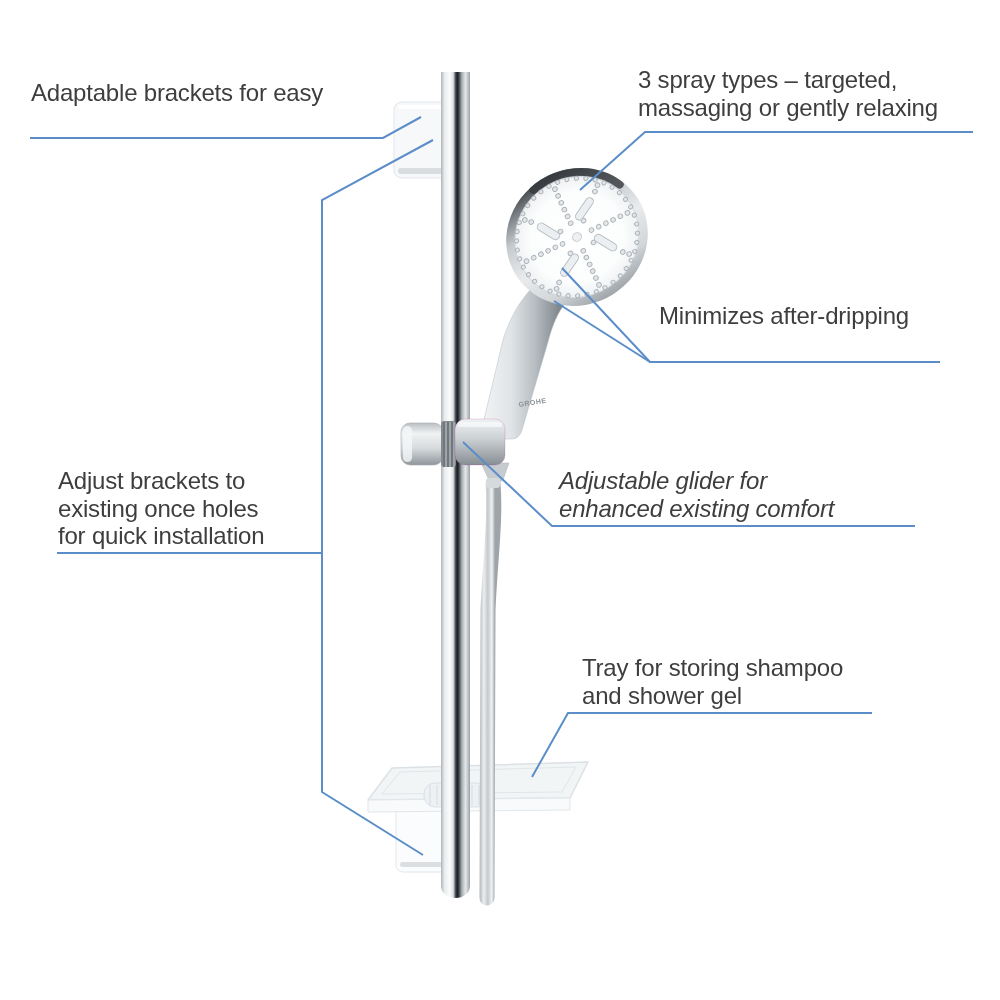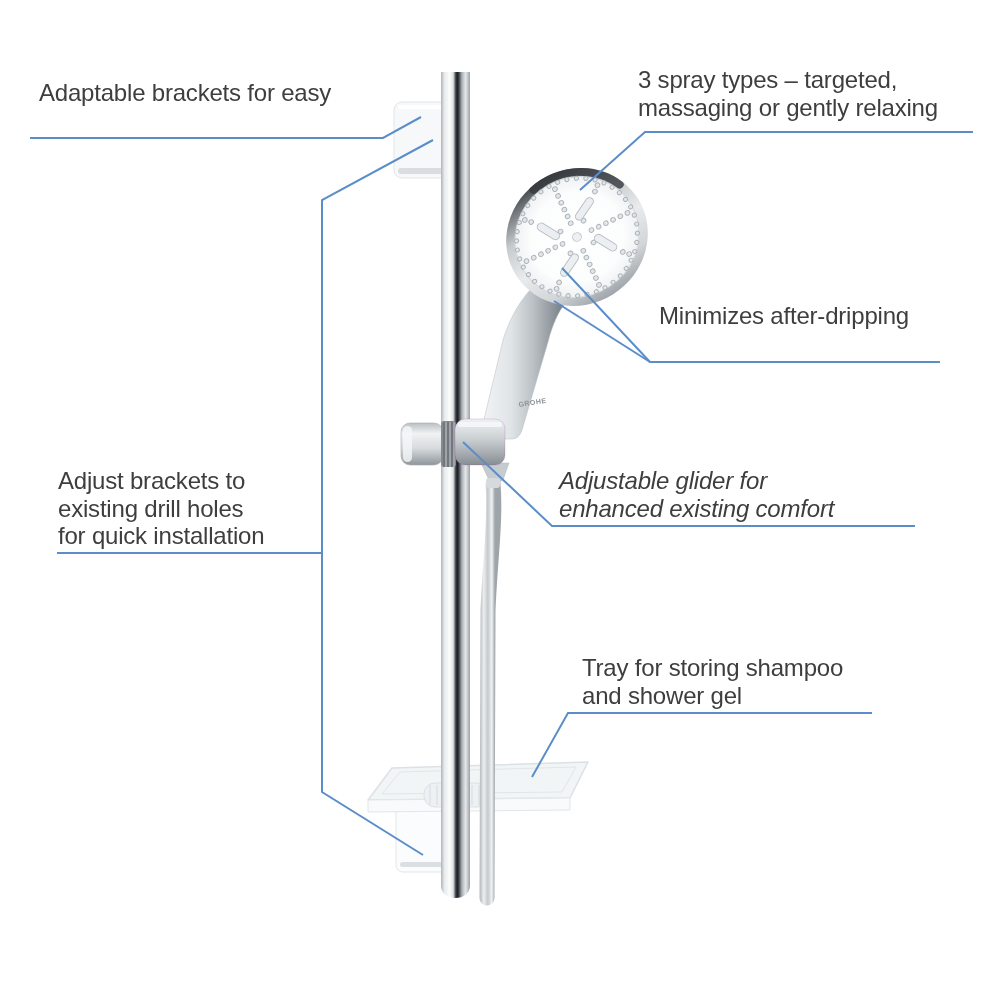--- a/index.html
+++ b/index.html
@@ -229,36 +229,36 @@
       <polyline points="433,140 322,200 322,792 423,855"></polyline>
       <polyline points="57,553 321,553"></polyline>
       <polyline points="973,132 645,132 580,190"></polyline>
       <polyline points="940,362 650,362 562,268"></polyline>
       <polyline points="650,362 554,301"></polyline>
       <polyline points="915,526 552,526 463,442"></polyline>
       <polyline points="872,713 568,713 532,777"></polyline>
     </g>
   </svg>
 
-  <div class="callout-text" style="left:31px;top:79px;margin-left:8px;">
+  <div class="callout-text" style="left:31px;top:79px;">
     <div>Adaptable brackets for easy</div>
   </div>
 
   <div class="callout-text" style="left:638px;top:66px;">
     <div>3 spray types – targeted,</div>
     <div>massaging or gently relaxing</div>
   </div>
 
   <div class="callout-text" style="left:659px;top:302px;">
     <div>Minimizes after-dripping</div>
   </div>
 
   <div class="callout-text" style="left:58px;top:467px;">
     <div>Adjust brackets to</div>
-    <div>existing drill holes</div>
+    <div>existing once holes</div>
     <div>for quick installation</div>
   </div>
 
   <div class="callout-text" style="left:559px;top:467px;font-style:italic;">
     <div>Adjustable glider for</div>
     <div>enhanced existing comfort</div>
   </div>
 
   <div class="callout-text" style="left:582px;top:654px;">
     <div>Tray for storing shampoo</div>

